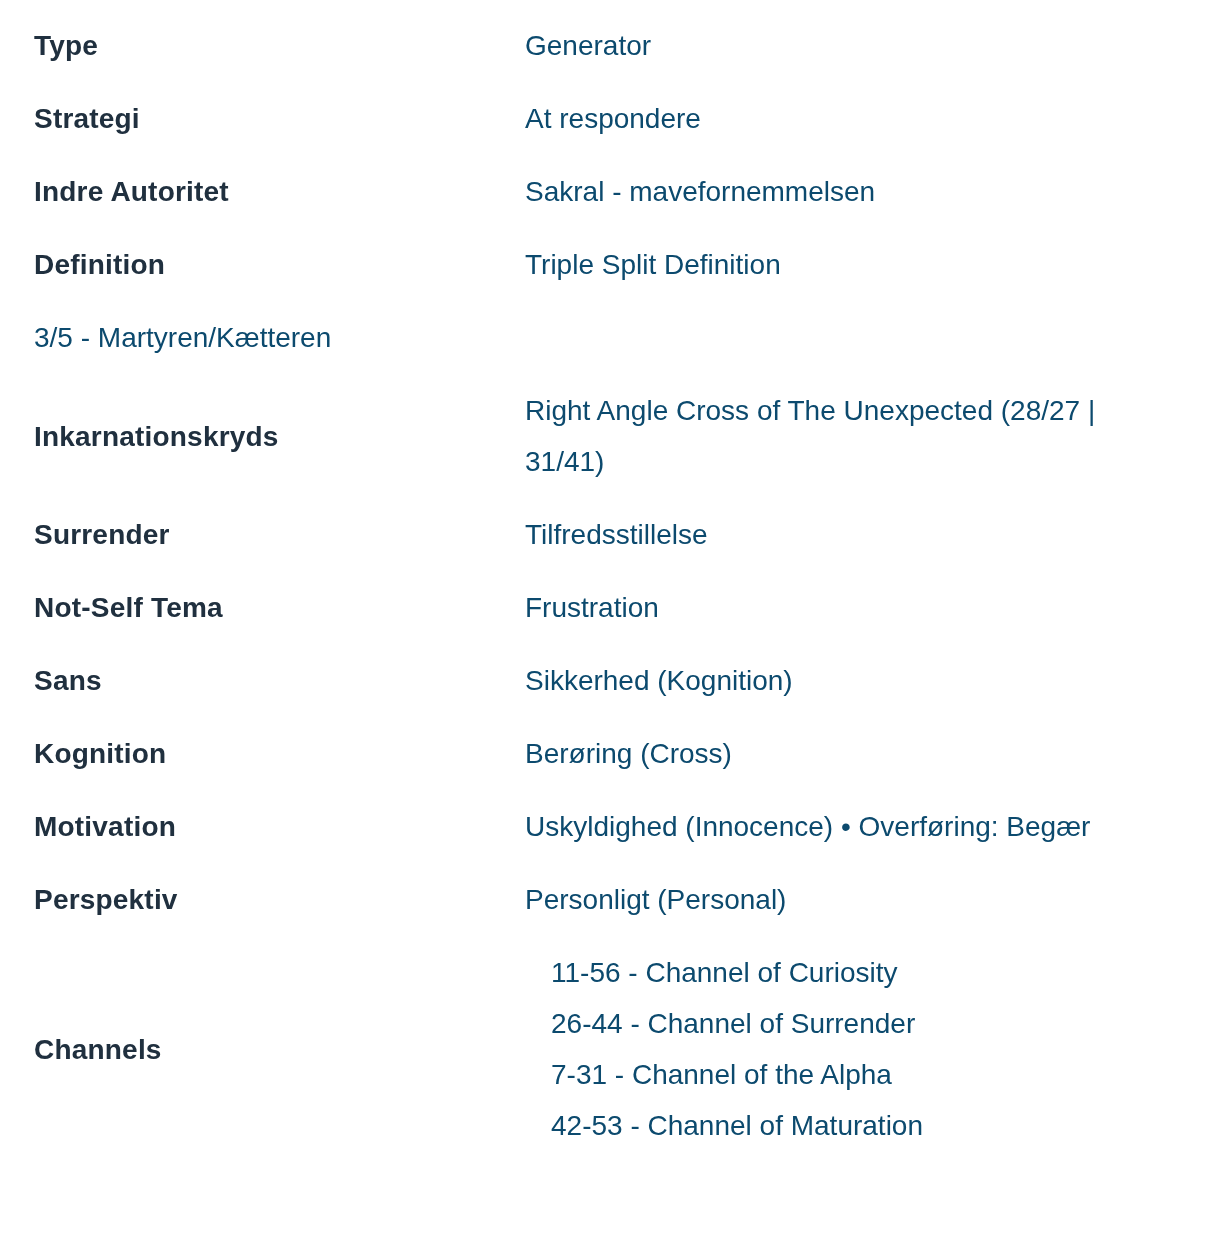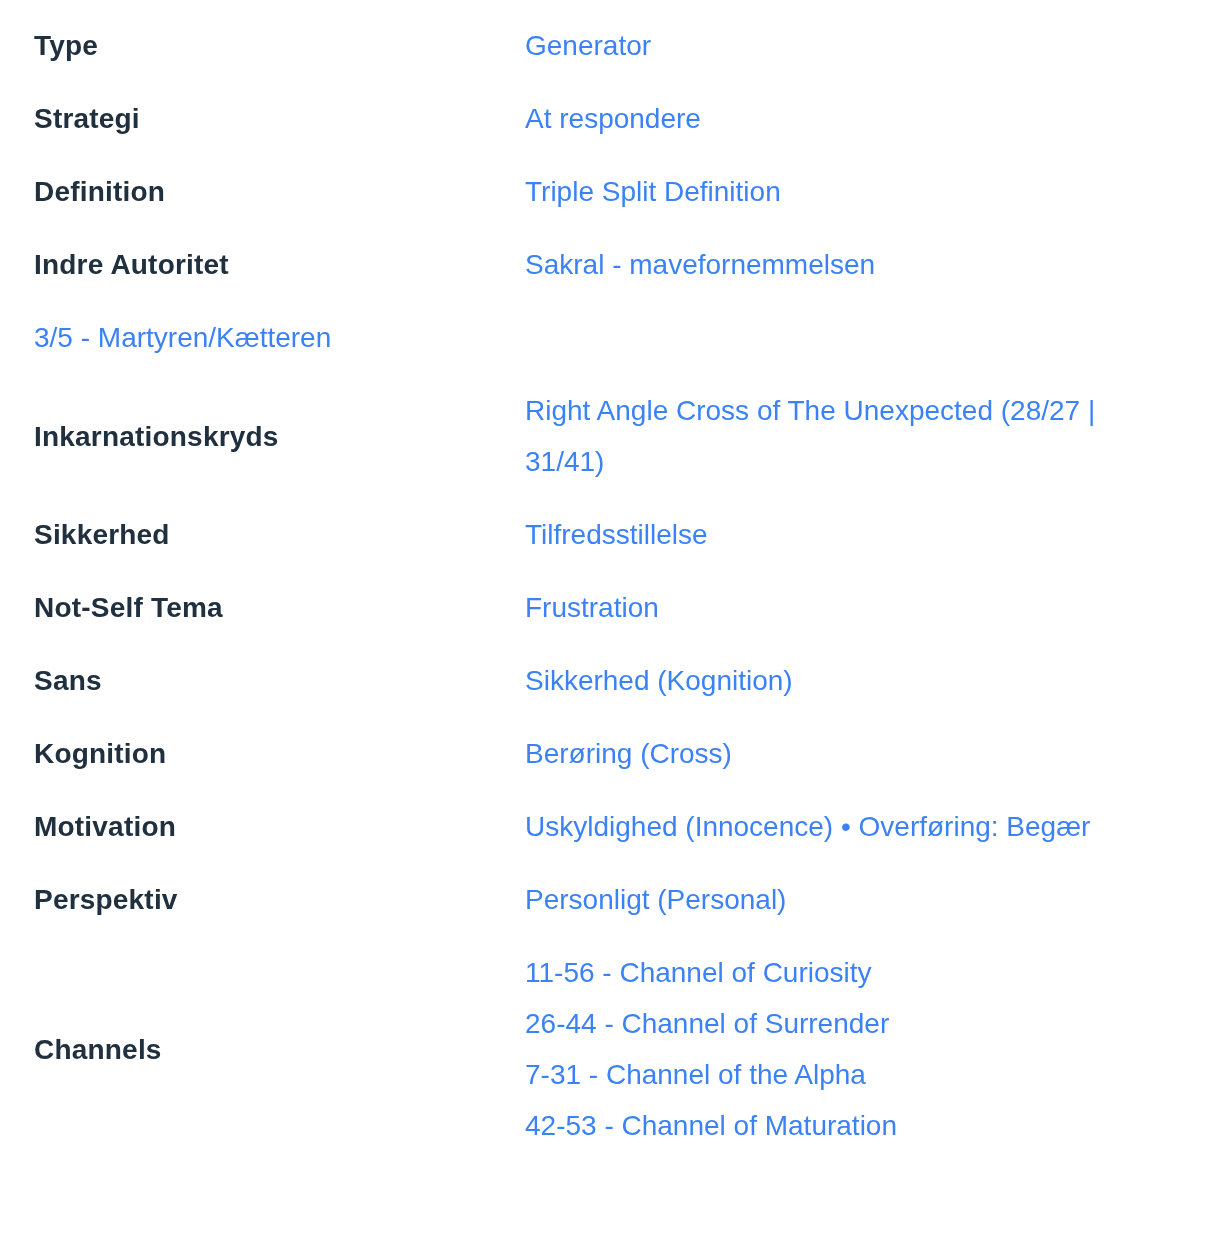--- a/index.html
+++ b/index.html
@@ -29,62 +29,63 @@
     flex: 0 0 491px;
     max-width: 491px;
     font-weight: 700;
     color: #20303f;
     letter-spacing: 0.2px;
   }
   .prop-value {
     flex: 1 1 auto;
     max-width: 650px;
     font-weight: 400;
-    color: #3b82f6;
+    color: #0c4a6e;
   }
   .prop-value .value-line {
     display: block;
+    margin-left: 26px;
   }
 </style>
 </head>
 <body>
 
 <div class="properties-table">
 
   <div class="prop-row">
     <div class="prop-label">Type</div>
     <div class="prop-value">Generator</div>
   </div>
 
   <div class="prop-row">
     <div class="prop-label">Strategi</div>
     <div class="prop-value">At respondere</div>
   </div>
 
   <div class="prop-row">
-    <div class="prop-label">Definition</div>
-    <div class="prop-value">Triple Split Definition</div>
+    <div class="prop-label">Indre Autoritet</div>
+    <div class="prop-value">Sakral - mavefornemmelsen</div>
   </div>
 
   <div class="prop-row">
-    <div class="prop-label">Indre Autoritet</div>
-    <div class="prop-value">Sakral - mavefornemmelsen</div>
+    <div class="prop-label">Definition</div>
+    <div class="prop-value">Triple Split Definition</div>
   </div>
 
   <div class="prop-row">
     <div class="prop-value">3/5 - Martyren/Kætteren</div>
   </div>
 
   <div class="prop-row">
     <div class="prop-label">Inkarnationskryds</div>
     <div class="prop-value">Right Angle Cross of The Unexpected (28/27 | 31/41)</div>
   </div>
 
   <div class="prop-row">
-    <div class="prop-label">Sikkerhed</div>
+    <div class="prop-label">Surrender</div>
     <div class="prop-value">Tilfredsstillelse</div>
   </div>
 
   <div class="prop-row">
     <div class="prop-label">Not-Self Tema</div>
     <div class="prop-value">Frustration</div>
   </div>
 
 
   <div class="prop-row">

